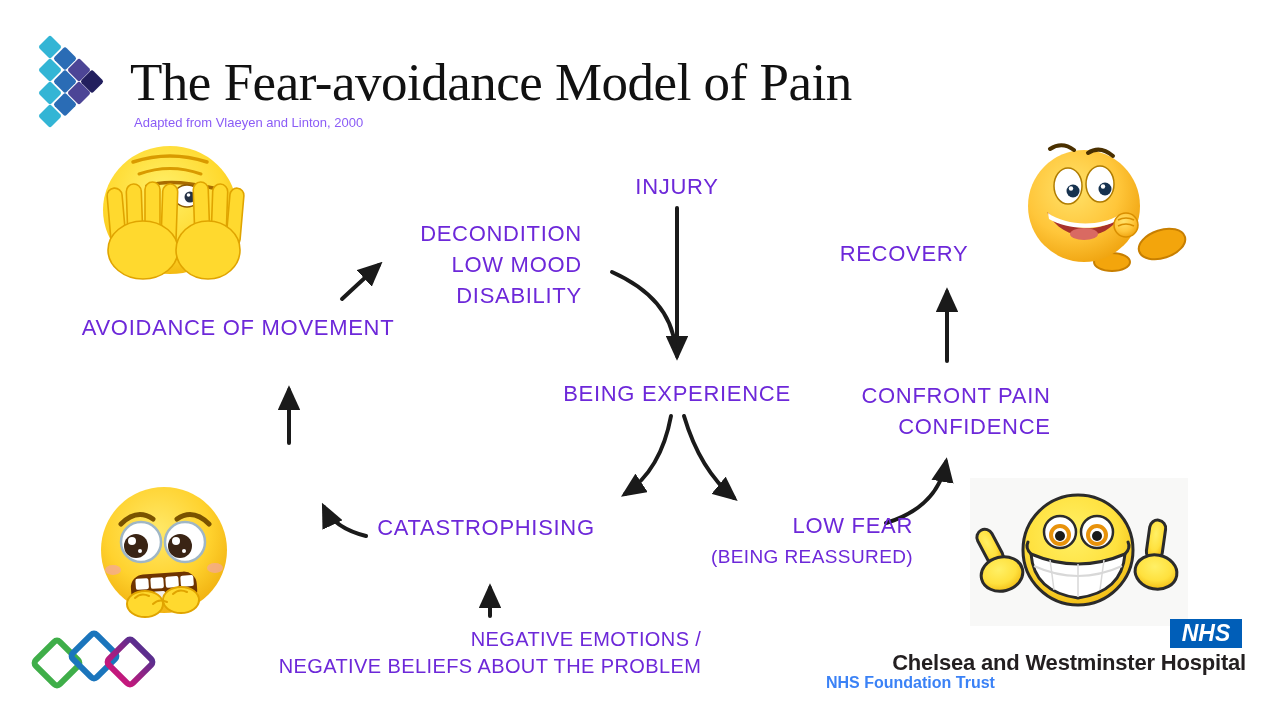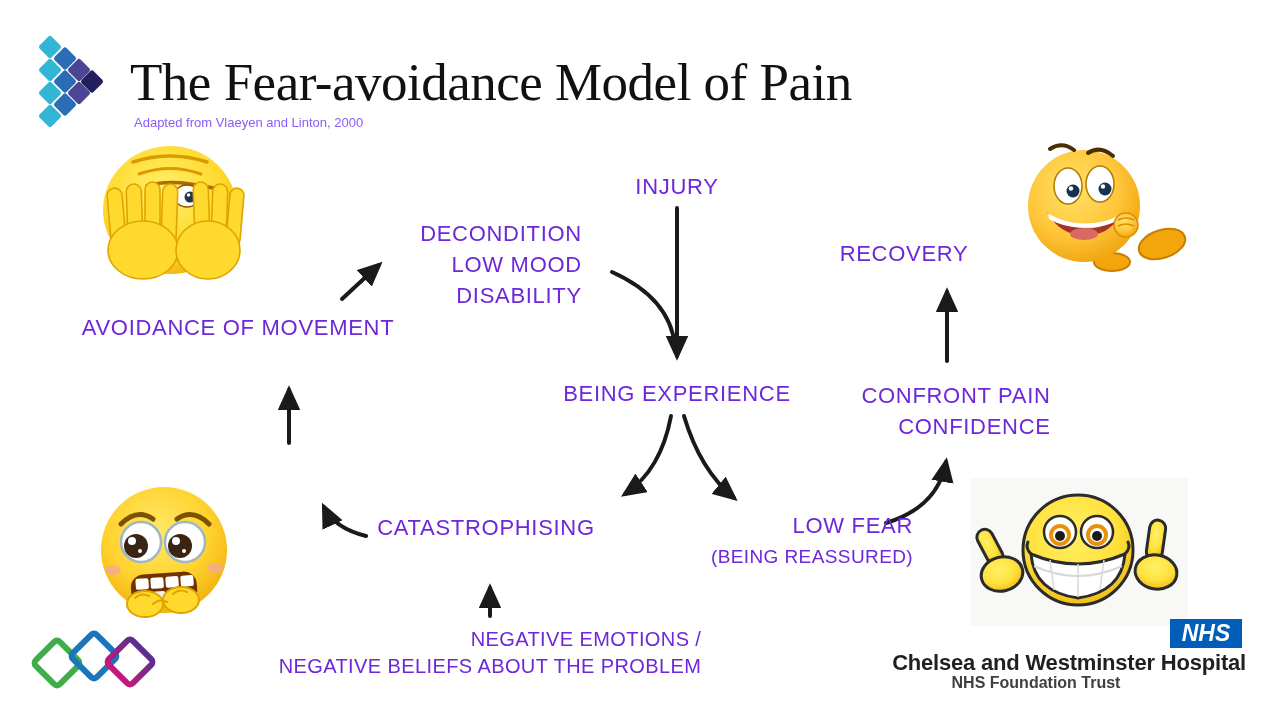--- a/index.html
+++ b/index.html
@@ -11,22 +11,22 @@
         letter-spacing:0.7px;line-height:31px;white-space:nowrap;color:#6d28d9;}
   .node .sub{font-size:19px;letter-spacing:0.4px;}
   .node.small{font-size:20px;line-height:27px;letter-spacing:0.4px;}
   .arrows{position:absolute;left:0;top:0;width:1280px;height:720px;pointer-events:none;}
   .emoji{position:absolute;}
   .nhs-box{position:absolute;left:1170px;top:619px;width:72px;height:29px;background:#005EB8;
            display:flex;align-items:center;justify-content:center;}
   .nhs-box span{color:#fff;font-weight:bold;font-style:italic;font-size:23px;letter-spacing:0px;}
   .hospital{position:absolute;right:34px;top:650px;width:420px;text-align:right;font-size:22px;
             font-weight:bold;color:#231f20;letter-spacing:-0.2px;}
-  .trust{position:absolute;right:34px;top:674px;width:420px;text-align:center;font-size:16px;
-         font-weight:bold;color:#404040;}
+  .trust{position:absolute;right:34px;top:674px;width:420px;text-align:left;font-size:16px;
+         font-weight:bold;color:#3b82f6;}
 </style>
 </head>
 <body>
 
 <div class="canvas">
 
   <svg class="emoji" style="left:32px;top:34px" width="78" height="100" viewBox="0 0 78 100">
     <g>
       <rect x="-8.5" y="-8.5" width="17" height="17" rx="2.5" transform="translate(18,13) rotate(45)" fill="#33B5D5"></rect>
       <rect x="-8.5" y="-8.5" width="17" height="17" rx="2.5" transform="translate(18,36) rotate(45)" fill="#33B5D5"></rect>

